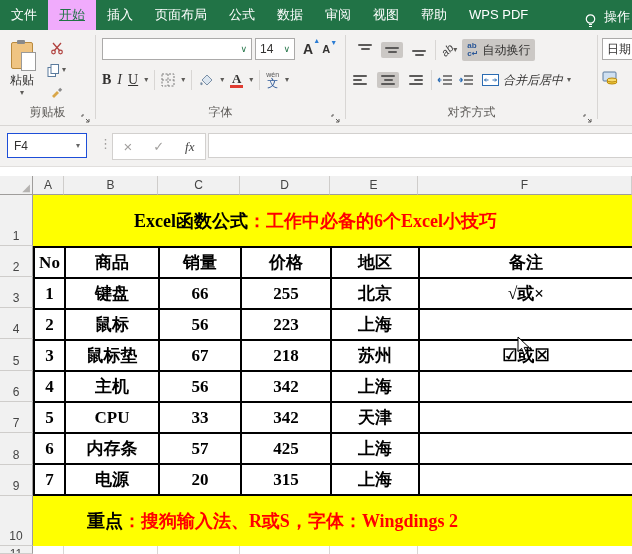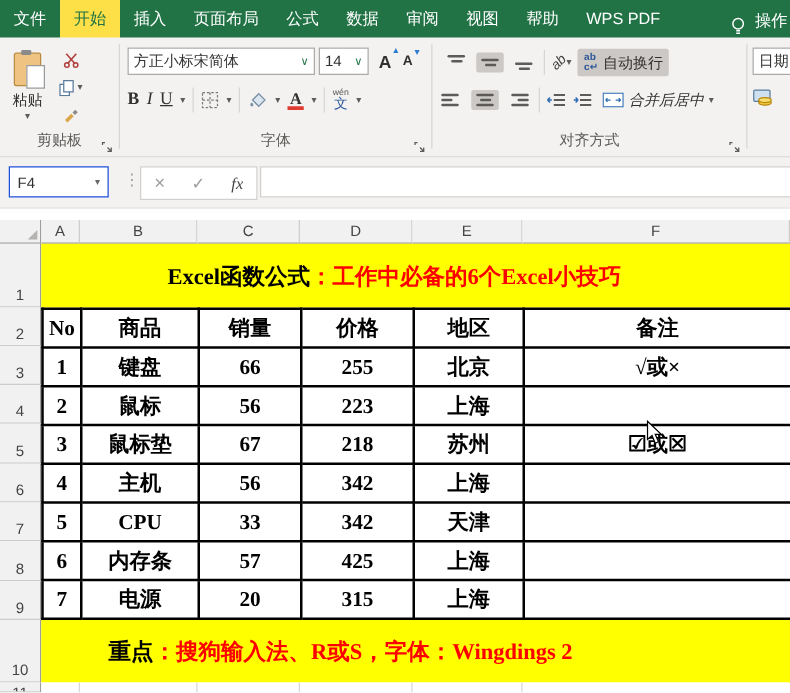--- a/index.html
+++ b/index.html
@@ -3,21 +3,21 @@
 <meta charset="utf-8">
 <style>
   html,body{margin:0;padding:0;}
   .app{position:relative;width:632px;height:554px;overflow:hidden;
        font-family:"Liberation Sans","DejaVu Sans",sans-serif;background:#f3f2f1;}
 
   
   .tabs-bar{position:absolute;left:0;top:0;width:632px;height:32px;background:#217346;
             display:flex;align-items:stretch;color:#fff;font-size:13px;}
   .tab{padding:0 11px;line-height:30px;white-space:nowrap;cursor:default;}
-  .tab.active{background:#fde047;color:#217346;}
+  .tab.active{background:#f0abfc;color:#217346;text-decoration:underline;}
   .tellme{margin-left:auto;display:flex;align-items:flex-end;gap:6px;padding-right:0;}
   .tellme .tab{padding:0 2px;}
 
   
   .ribbon{position:absolute;left:0;top:30px;width:632px;height:95px;background:#f3f2f1;
           border-bottom:1px solid #d8d6d4;overflow:hidden;}
   .grp{position:absolute;top:0;height:95px;}
   .grp-sep{position:absolute;top:5px;width:1px;height:84px;background:#d8d6d4;}
   .grp-label{position:absolute;bottom:4px;left:0;right:0;text-align:center;
              font-size:12px;color:#5d5b58;}
@@ -174,21 +174,20 @@
         <svg width="10" height="10" viewBox="0 0 10 10">
             <path d="M1 3V1h2M5 5l3 3M8 5v3H5" fill="none" stroke="#5d5b58"></path>
           </svg>
       </span>
     </div>
     <div class="grp-sep" style="left:95px;"></div>
 
     <div class="grp" style="left:96px;width:249px;">
       <div class="fg-row1">
         <div class="combo" style="width:150px;">
-          <span>方正小标宋简体</span>
           <span class="caret">∨</span>
         </div>
         <div class="combo" style="width:40px;">
           <span>14</span>
           <span class="caret">∨</span>
         </div>
         <span class="fontA btn" style="margin-left:5px;">A<span class="tri">▲</span></span>
         <span class="fontA btn" style="font-size:11px;margin-left:6px;">A<span class="tri">▼</span></span>
       </div>
       <div class="fg-row2">

